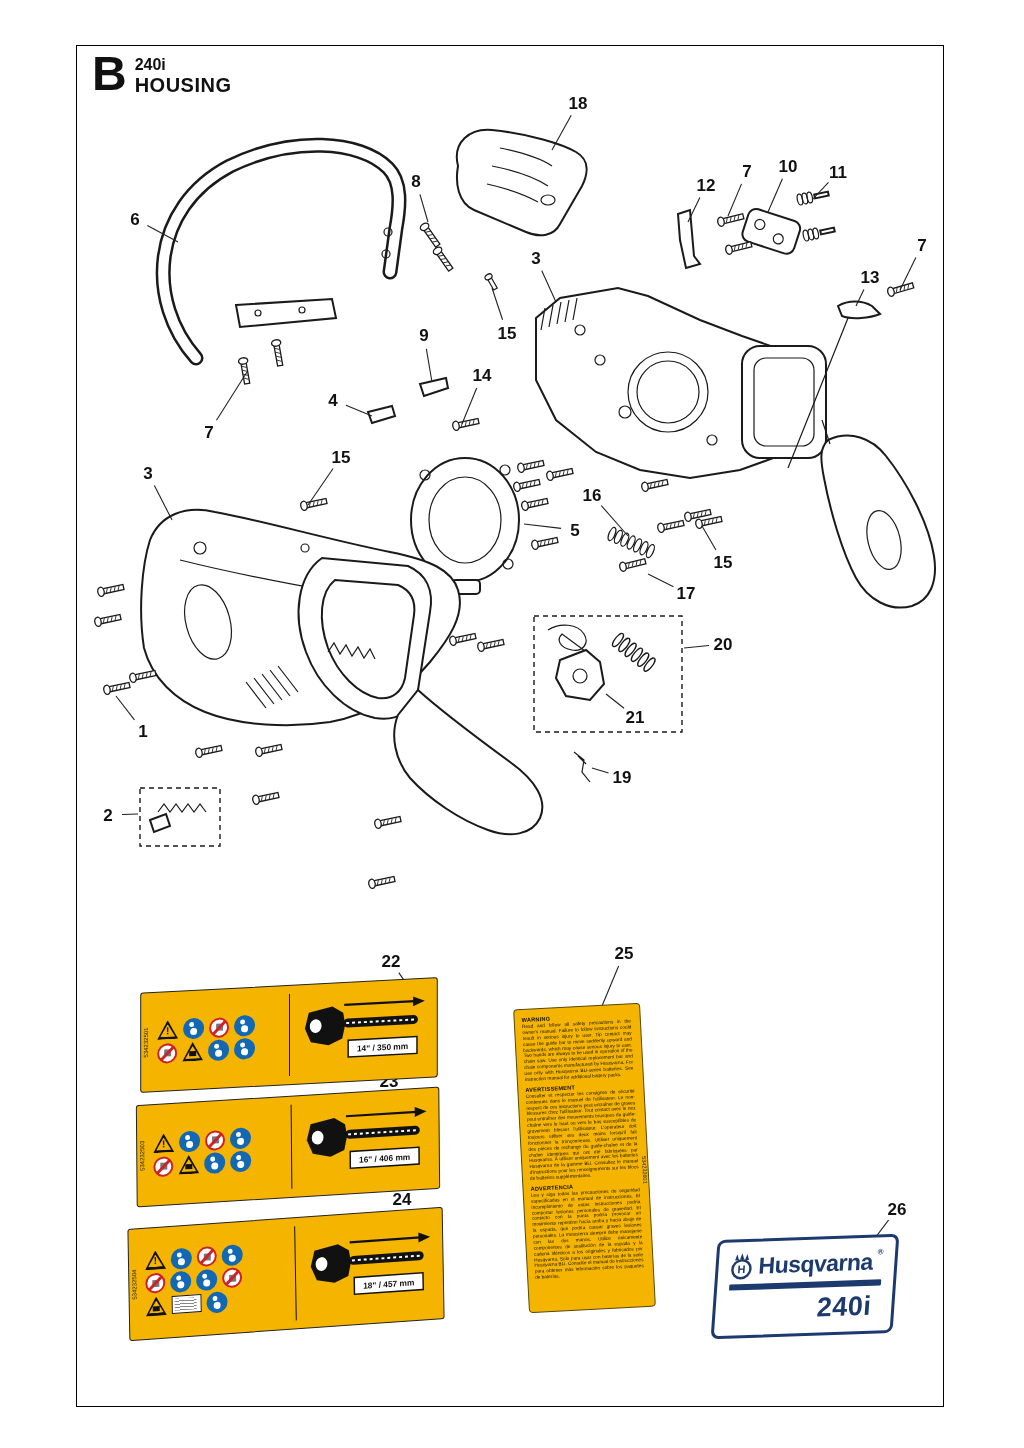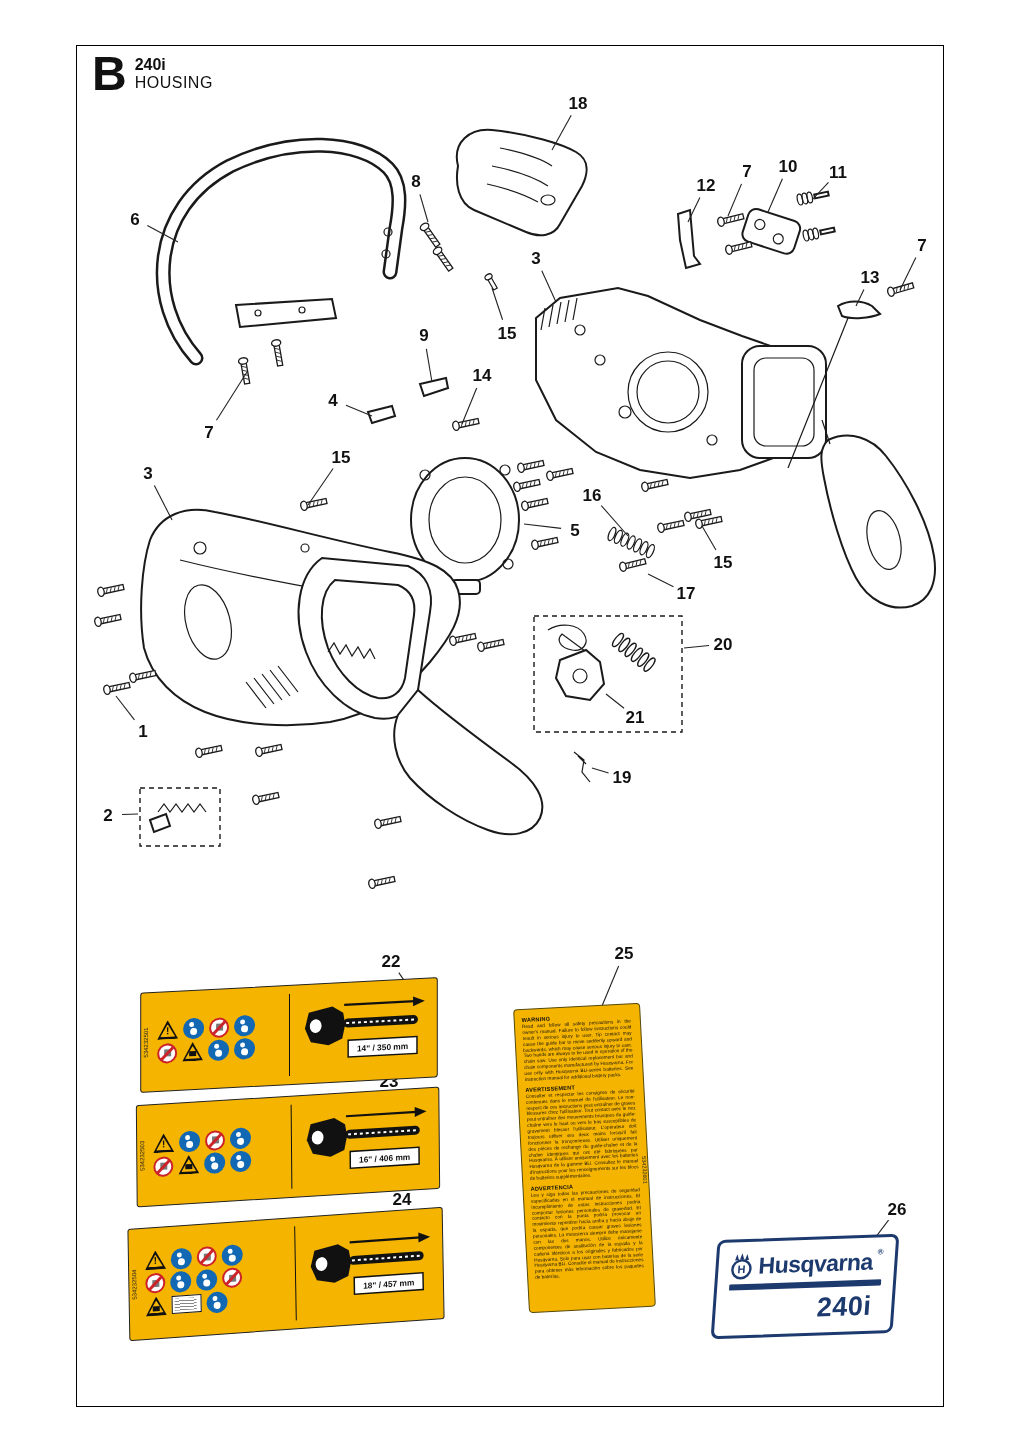--- a/index.html
+++ b/index.html
@@ -3,21 +3,21 @@
 <meta charset="utf-8">
 <style>
   html,body{margin:0;padding:0;background:#fff;}
   .page{position:relative;width:1024px;height:1448px;background:#fff;overflow:hidden;
         font-family:"Liberation Sans",sans-serif;color:#111;}
   .frame{position:absolute;left:76px;top:45px;width:866px;height:1360px;border:1.6px solid #000;}
   .header{position:absolute;left:92px;top:52px;display:flex;align-items:flex-start;gap:8px;}
   .sec{font-size:48px;font-weight:800;line-height:0.9;}
   .hd-right{padding-top:4px;}
   .model{font-size:16px;font-weight:700;}
-  .title{font-size:16px;font-weight:400;letter-spacing:0.5px;}
+  .title{font-size:20px;font-weight:700;letter-spacing:0.5px;}
   svg#diagram{position:absolute;left:0;top:0;width:1024px;height:1448px;}
   .part{fill:#fff;stroke:#1a1a1a;stroke-width:2;}
   .thin{fill:none;stroke:#1a1a1a;stroke-width:1.2;}
   .tube{fill:none;stroke:#1a1a1a;stroke-width:15;stroke-linecap:round;}
   .tube-in{fill:none;stroke:#fff;stroke-width:10;stroke-linecap:round;}
   .dash{fill:none;stroke:#1a1a1a;stroke-width:1.4;stroke-dasharray:5 4;}
   .callout-num{font-family:"Liberation Sans",sans-serif;font-size:17px;font-weight:600;
                fill:#111;text-anchor:middle;dominant-baseline:central;}
   .leader{stroke:#222;stroke-width:1.1;}
 

